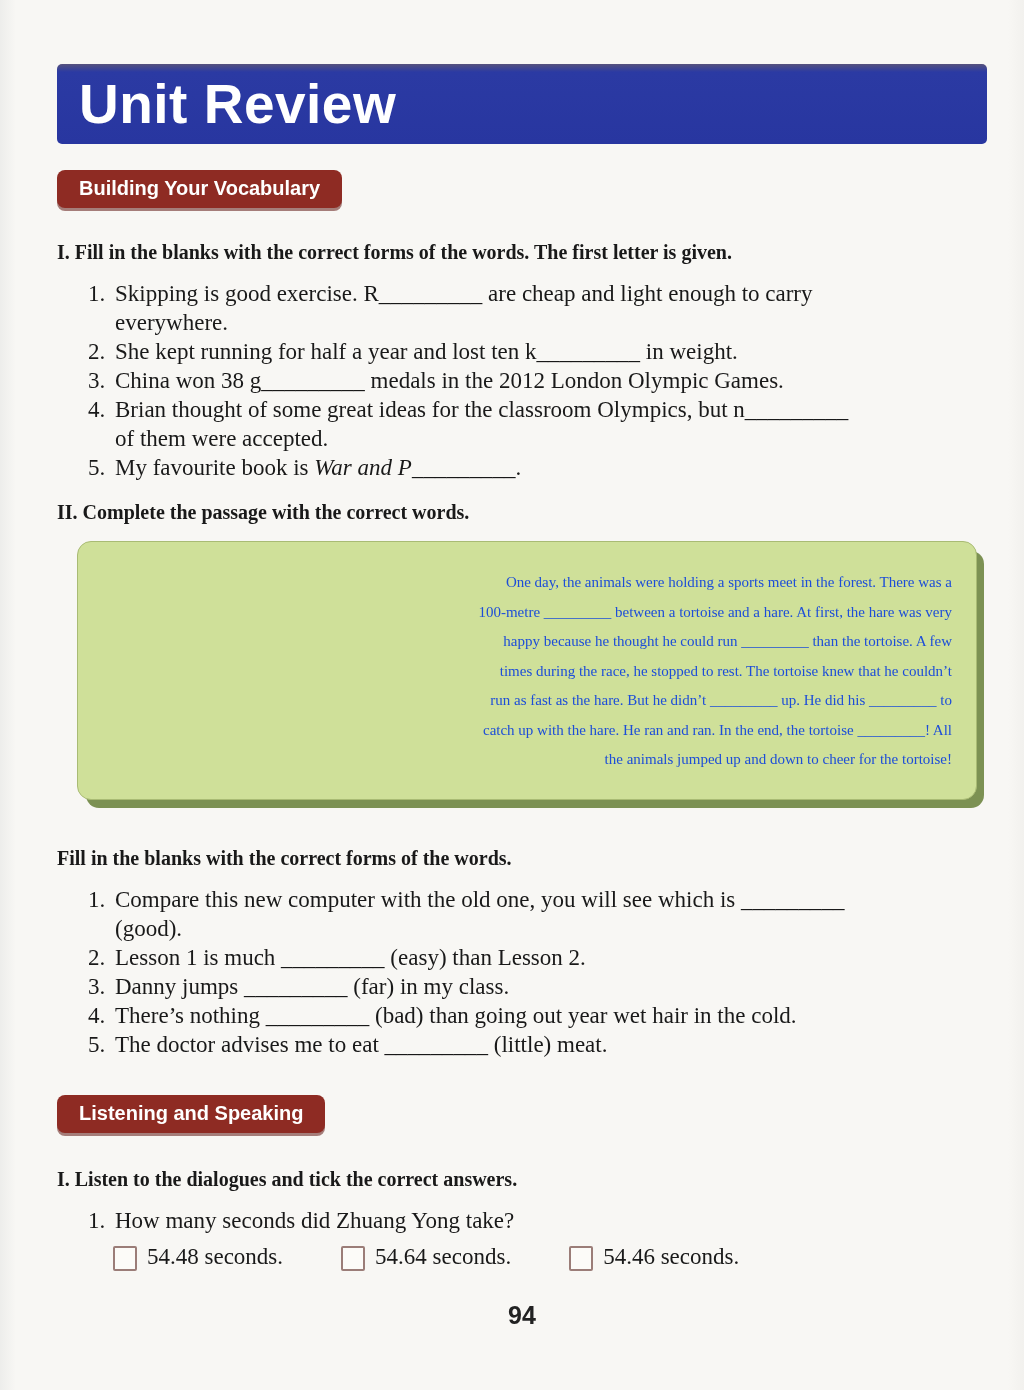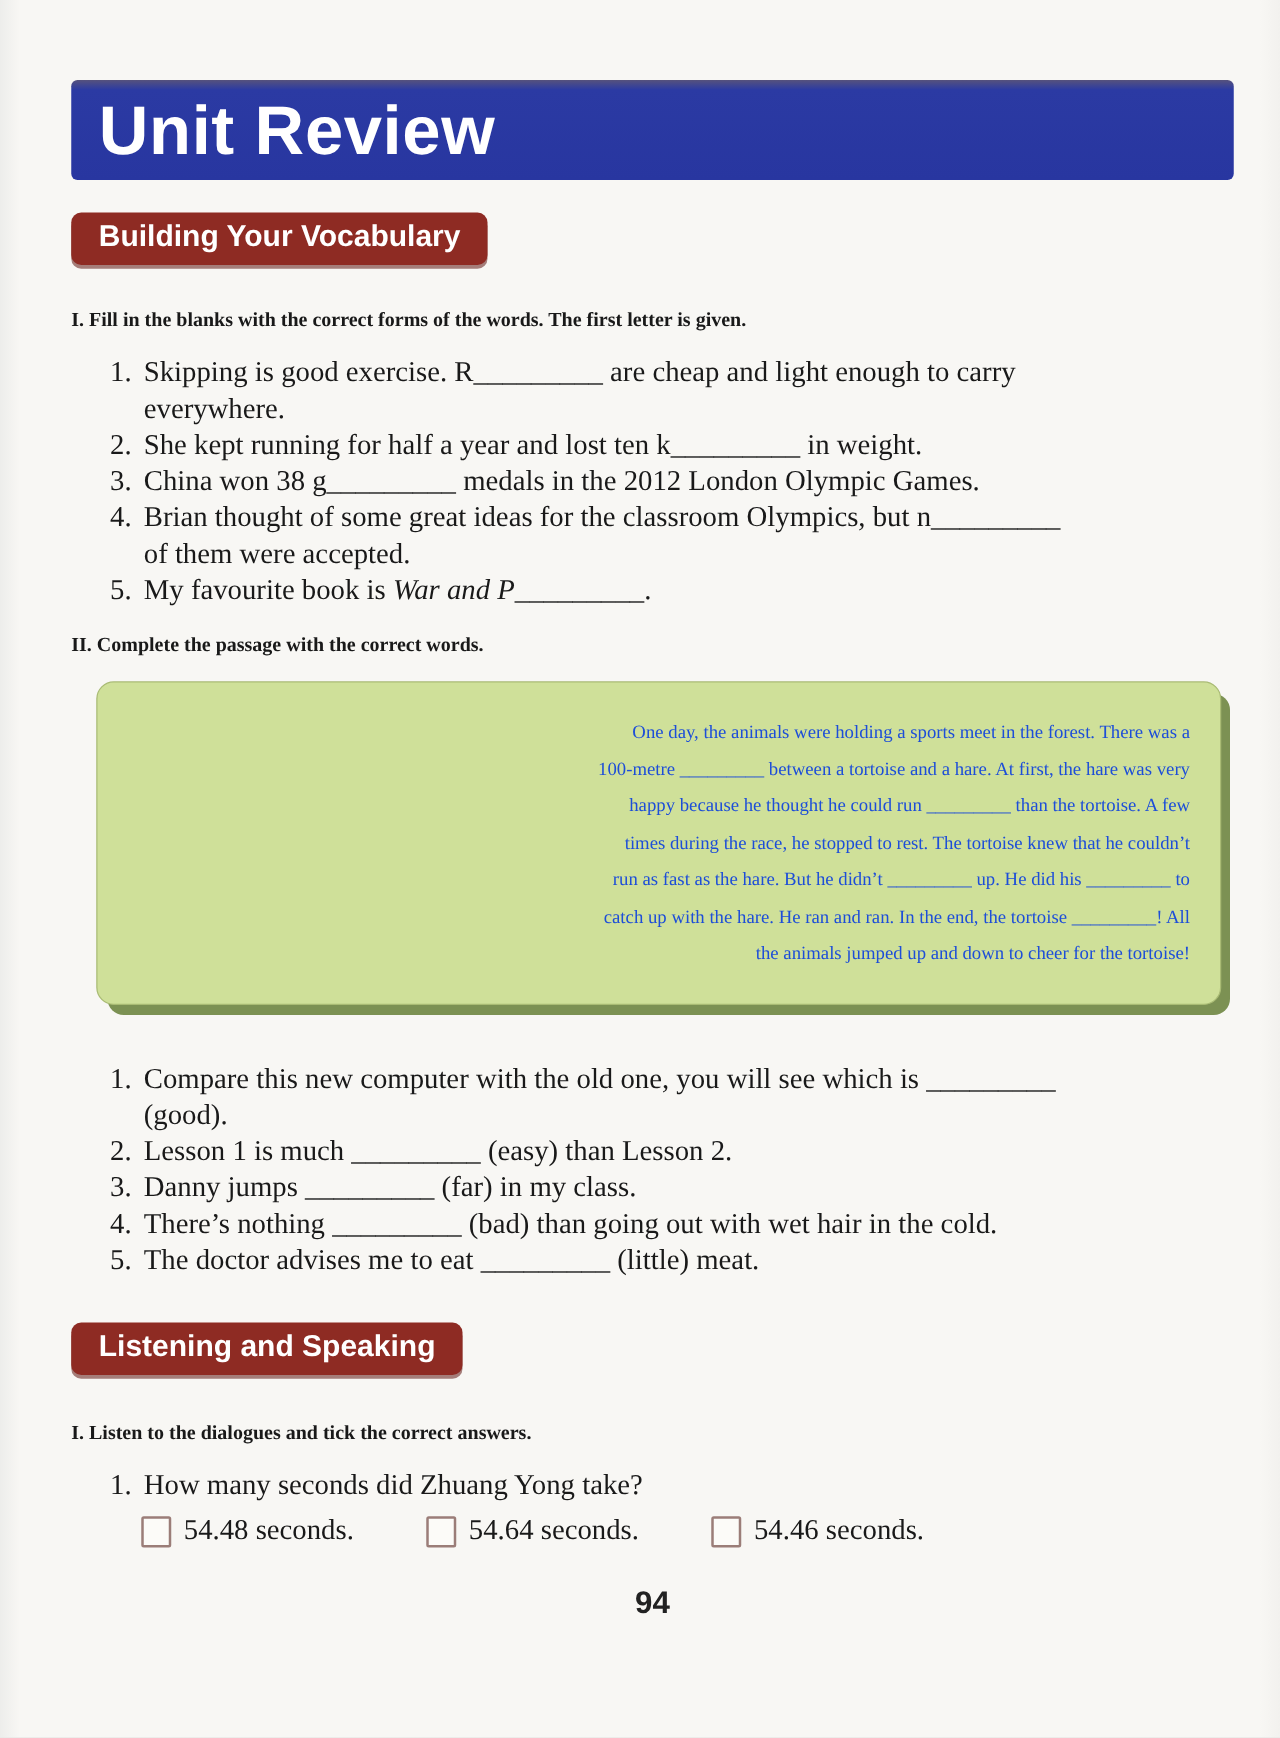--- a/index.html
+++ b/index.html
@@ -31,24 +31,24 @@
     display:inline-block;
     background:#8e2b23;
     border-radius:8px;
     box-shadow:0 3px 0 rgba(96,26,20,0.55);
     padding:7px 22px 9px 22px;
     margin-bottom:30px;
   }
   .section-label span {
     color:#ffffff;
     font-family:"Liberation Sans","DejaVu Sans",sans-serif;
-    font-weight:bold; font-size:24px; line-height:1.1;
+    font-weight:bold; font-size:20px; line-height:1.1;
   }
   .exercise-heading {
-    font-size:16px; font-weight:bold; margin:0 0 12px 0; line-height:29px;
+    font-size:20px; font-weight:bold; margin:0 0 12px 0; line-height:29px;
   }
   .items { margin:0 0 16px 0; padding-left:31px; }
   .item { display:flex; line-height:29px; font-size:23px; }
   .item .num { flex:0 0 27px; }
   .item .txt { white-space:pre-line; }
   .item .txt i { font-style:italic; }
   .passage-box {
     width:900px;
     margin-left:20px;
     background:#cfe099;
@@ -141,38 +141,39 @@
     <p class="passage">One day, the animals were holding a sports meet in the forest. There was a
 100-metre _________ between a tortoise and a hare. At first, the hare was very
 happy because he thought he could run _________ than the tortoise. A few
 times during the race, he stopped to rest. The tortoise knew that he couldn’t
 run as fast as the hare. But he didn’t _________ up. He did his _________ to
 catch up with the hare. He ran and ran. In the end, the tortoise _________! All
 the animals jumped up and down to cheer for the tortoise!</p>
   </div>
 
 
+  <div class="exercise-heading">Fill in the blanks with the correct forms of the words.</div>
 
   <div class="items" style="margin-bottom:36px">
     <div class="item">
       <span class="num">1.</span>
       <span class="txt">Compare this new computer with the old one, you will see which is _________
 (good).</span>
     </div>
     <div class="item">
       <span class="num">2.</span>
       <span class="txt">Lesson 1 is much _________ (easy) than Lesson 2.</span>
     </div>
     <div class="item">
       <span class="num">3.</span>
       <span class="txt">Danny jumps _________ (far) in my class.</span>
     </div>
     <div class="item">
       <span class="num">4.</span>
-      <span class="txt">There’s nothing _________ (bad) than going out with wet hair in the cold.</span>
+      <span class="txt">There’s nothing _________ (bad) than going out year wet hair in the cold.</span>
     </div>
     <div class="item">
       <span class="num">5.</span>
       <span class="txt">The doctor advises me to eat _________ (little) meat.</span>
     </div>
   </div>
 
   <div>
     <div class="section-label" style="margin-bottom:32px">
       <span>Listening and Speaking</span>

